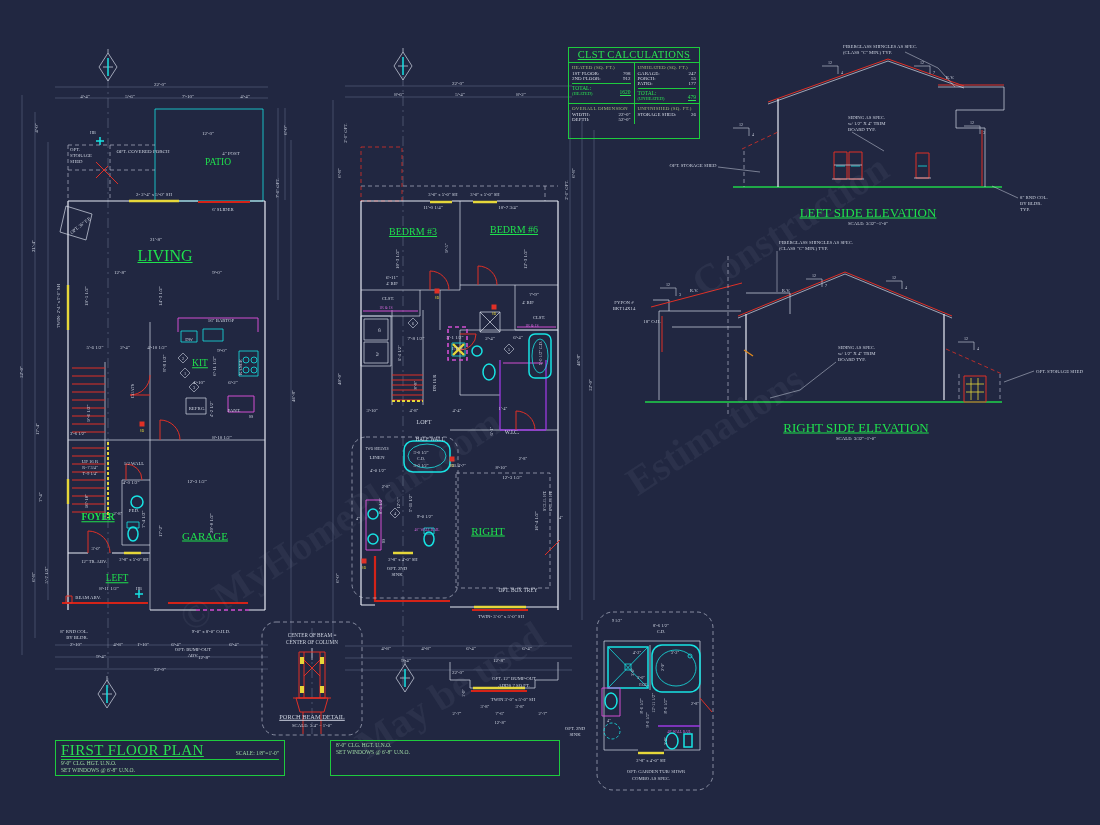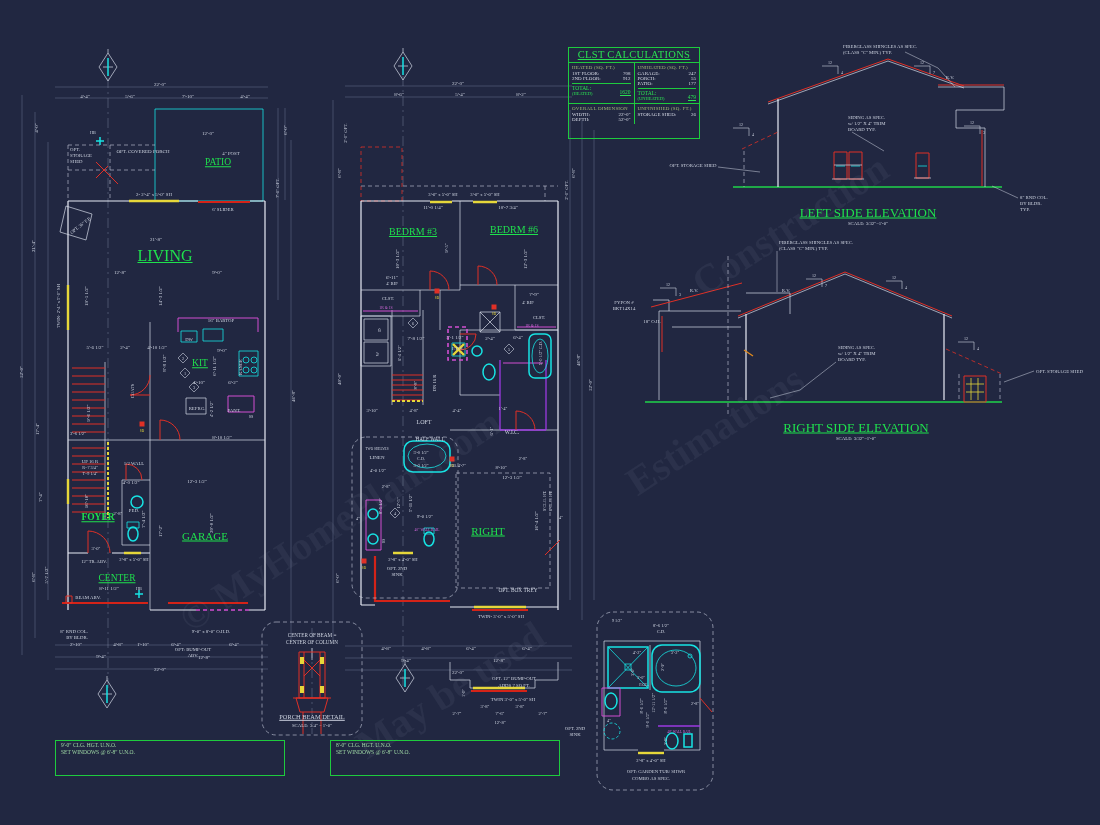--- a/index.html
+++ b/index.html
@@ -292,21 +292,21 @@
       <span class="ann" style="left: 85px; top: 96px; font-size: 5px; color: rgb(205, 211, 224); transform: translate(-50%, -50%) rotate(0deg);">4'-4"</span>
       <span class="ann" style="left: 130px; top: 96px; font-size: 5px; color: rgb(205, 211, 224); transform: translate(-50%, -50%) rotate(0deg);">5'-6"</span>
       <span class="ann" style="left: 188px; top: 96px; font-size: 5px; color: rgb(205, 211, 224); transform: translate(-50%, -50%) rotate(0deg);">7'-10"</span>
       <span class="ann" style="left: 245px; top: 96px; font-size: 5px; color: rgb(205, 211, 224); transform: translate(-50%, -50%) rotate(0deg);">4'-4"</span>
       <span class="ann" style="left: 208px; top: 133px; font-size: 5px; color: rgb(205, 211, 224); transform: translate(-50%, -50%) rotate(0deg);">12'-0"</span>
       <span class="ann" style="left: 93px; top: 133px; font-size: 4.2px; color: rgb(205, 211, 224); transform: translate(-50%, -50%) rotate(0deg);">HB</span>
       <span class="ann" style="left: 70px; top: 150px; font-size: 4.8px; color: rgb(205, 211, 224); transform: translate(0px, -50%) rotate(0deg);">OPT.</span>
       <span class="ann" style="left: 70px; top: 156px; font-size: 4.8px; color: rgb(205, 211, 224); transform: translate(0px, -50%) rotate(0deg);">STORAGE</span>
       <span class="ann" style="left: 70px; top: 162px; font-size: 4.8px; color: rgb(205, 211, 224); transform: translate(0px, -50%) rotate(0deg);">SHED</span>
       <span class="ann" style="left: 143px; top: 151px; font-size: 5px; color: rgb(205, 211, 224); transform: translate(-50%, -50%) rotate(0deg);">OPT. COVERED PORCH</span>
-      <span class="ann" style="left: 218px; top: 163px; font-size: 9.5px; color: rgb(31, 225, 77); text-decoration: underline; transform: translate(-50%, -50%) rotate(0deg);">PATIO</span>
+      <span class="ann" style="left: 218px; top: 163px; font-size: 9.5px; color: rgb(31, 225, 77); transform: translate(-50%, -50%) rotate(0deg);">PATIO</span>
       <span class="ann" style="left: 231px; top: 154px; font-size: 4.8px; color: rgb(205, 211, 224); transform: translate(-50%, -50%) rotate(0deg);">4" POST</span>
       <span class="ann" style="left: 154px; top: 195px; font-size: 4.8px; color: rgb(205, 211, 224); transform: translate(-50%, -50%) rotate(0deg);">2- 2'-4" x 5'-0" SH</span>
       <span class="ann" style="left: 223px; top: 210px; font-size: 4.8px; color: rgb(205, 211, 224); transform: translate(-50%, -50%) rotate(0deg);">6' SLIDER</span>
       <span class="ann" style="left: 156px; top: 239px; font-size: 5px; color: rgb(205, 211, 224); transform: translate(-50%, -50%) rotate(0deg);">21'-8"</span>
       <span class="ann" style="left: 165px; top: 256px; font-size: 16px; color: rgb(31, 225, 77); text-decoration: underline; transform: translate(-50%, -50%) rotate(0deg);">LIVING</span>
       <span class="ann" style="left: 81px; top: 226px; font-size: 4.6px; color: rgb(205, 211, 224); transform: translate(-50%, -50%) rotate(-38deg);">OPT. 36" F.P.</span>
       <span class="ann" style="left: 120px; top: 272px; font-size: 5px; color: rgb(205, 211, 224); transform: translate(-50%, -50%) rotate(0deg);">12'-8"</span>
       <span class="ann" style="left: 217px; top: 272px; font-size: 5px; color: rgb(205, 211, 224); transform: translate(-50%, -50%) rotate(0deg);">9'-0"</span>
       <span class="ann" style="left: 86px; top: 296px; font-size: 5px; color: rgb(205, 211, 224); transform: translate(-50%, -50%) rotate(-90deg);">19'-5 1/2"</span>
       <span class="ann" style="left: 160px; top: 296px; font-size: 5px; color: rgb(205, 211, 224); transform: translate(-50%, -50%) rotate(-90deg);">14'-3 1/2"</span>
@@ -348,21 +348,21 @@
       <span class="ann" style="left: 211px; top: 523px; font-size: 5px; color: rgb(205, 211, 224); transform: translate(-50%, -50%) rotate(-90deg);">20'-0 1/2"</span>
       <span class="ann" style="left: 37px; top: 429px; font-size: 5px; color: rgb(205, 211, 224); transform: translate(-50%, -50%) rotate(-90deg);">17'-4"</span>
       <span class="ann" style="left: 88px; top: 413px; font-size: 5px; color: rgb(205, 211, 224); transform: translate(-50%, -50%) rotate(-90deg);">9'-6 1/2"</span>
       <span class="ann" style="left: 78px; top: 434px; font-size: 4.6px; color: rgb(205, 211, 224); transform: translate(-50%, -50%) rotate(0deg);">3'-6 1/2"</span>
       <span class="ann" style="left: 86px; top: 501px; font-size: 5px; color: rgb(205, 211, 224); transform: translate(-50%, -50%) rotate(-90deg);">16'-10"</span>
       <span class="ann" style="left: 143px; top: 519px; font-size: 5px; color: rgb(205, 211, 224); transform: translate(-50%, -50%) rotate(-90deg);">7'-4 1/2"</span>
       <span class="ann" style="left: 118px; top: 514px; font-size: 4.6px; color: rgb(205, 211, 224); transform: translate(-50%, -50%) rotate(0deg);">2'-8"</span>
       <span class="ann" style="left: 96px; top: 549px; font-size: 4.6px; color: rgb(205, 211, 224); transform: translate(-50%, -50%) rotate(0deg);">3'-0"</span>
       <span class="ann" style="left: 94px; top: 562px; font-size: 4.6px; color: rgb(205, 211, 224); transform: translate(-50%, -50%) rotate(0deg);">12" TR. ABV.</span>
       <span class="ann" style="left: 134px; top: 560px; font-size: 4.6px; color: rgb(205, 211, 224); transform: translate(-50%, -50%) rotate(0deg);">2'-8" x 5'-0" SH</span>
-      <span class="ann" style="left: 117px; top: 579px; font-size: 9.5px; color: rgb(31, 225, 77); text-decoration: underline; transform: translate(-50%, -50%) rotate(0deg);">CENTER</span>
+      <span class="ann" style="left: 117px; top: 579px; font-size: 9.5px; color: rgb(31, 225, 77); text-decoration: underline; transform: translate(-50%, -50%) rotate(0deg);">LEFT</span>
       <span class="ann" style="left: 109px; top: 588px; font-size: 5px; color: rgb(205, 211, 224); transform: translate(-50%, -50%) rotate(0deg);">8'-11 1/2"</span>
       <span class="ann" style="left: 88px; top: 598px; font-size: 4.8px; color: rgb(205, 211, 224); transform: translate(-50%, -50%) rotate(0deg);">BEAM ABV.</span>
       <span class="ann" style="left: 139px; top: 589px; font-size: 4.2px; color: rgb(205, 211, 224); transform: translate(-50%, -50%) rotate(0deg);">HB</span>
       <span class="ann" style="left: 40px; top: 497px; font-size: 5px; color: rgb(205, 211, 224); transform: translate(-50%, -50%) rotate(-90deg);">7'-4"</span>
       <span class="ann" style="left: 33px; top: 577px; font-size: 5px; color: rgb(205, 211, 224); transform: translate(-50%, -50%) rotate(-90deg);">6'-8"</span>
       <span class="ann" style="left: 46px; top: 575px; font-size: 5px; color: rgb(205, 211, 224); transform: translate(-50%, -50%) rotate(-90deg);">5'-7 1/2"</span>
       <span class="ann" style="left: 74px; top: 632px; font-size: 4.8px; color: rgb(205, 211, 224); transform: translate(-50%, -50%) rotate(0deg);">8" RND COL.</span>
       <span class="ann" style="left: 77px; top: 638px; font-size: 4.8px; color: rgb(205, 211, 224); transform: translate(-50%, -50%) rotate(0deg);">BY BLDR.</span>
       <span class="ann" style="left: 211px; top: 632px; font-size: 4.8px; color: rgb(205, 211, 224); transform: translate(-50%, -50%) rotate(0deg);">9'-0" x 8'-0" O.H.D.</span>
       <span class="ann" style="left: 193px; top: 650px; font-size: 4.8px; color: rgb(205, 211, 224); transform: translate(-50%, -50%) rotate(0deg);">OPT: BUMP-OUT</span>
@@ -589,20 +589,24 @@
             <div class="at-row">
               <span>STORAGE SHED:</span>
               <span>26</span>
             </div>
           </div>
     </div>
   </div>
 </div>
 
 <div class="titleblock" style="left:55px;top:740px;">
+  <div class="tb-row">
+    <span class="tb-title">FIRST FLOOR PLAN</span>
+    <span class="tb-scale">SCALE: 1/8"=1'-0"</span>
+  </div>
   <div class="tb-note">9'-0" CLG. HGT. U.N.O.</div>
   <div class="tb-note">SET WINDOWS @ 6'-8" U.N.O.</div>
 </div>
 <div class="titleblock" style="left:330px;top:740px;">
   <div class="tb-note">8'-0" CLG. HGT. U.N.O.</div>
   <div class="tb-note">SET WINDOWS @ 6'-8" U.N.O.</div>
 </div>
 
 </div>
 

